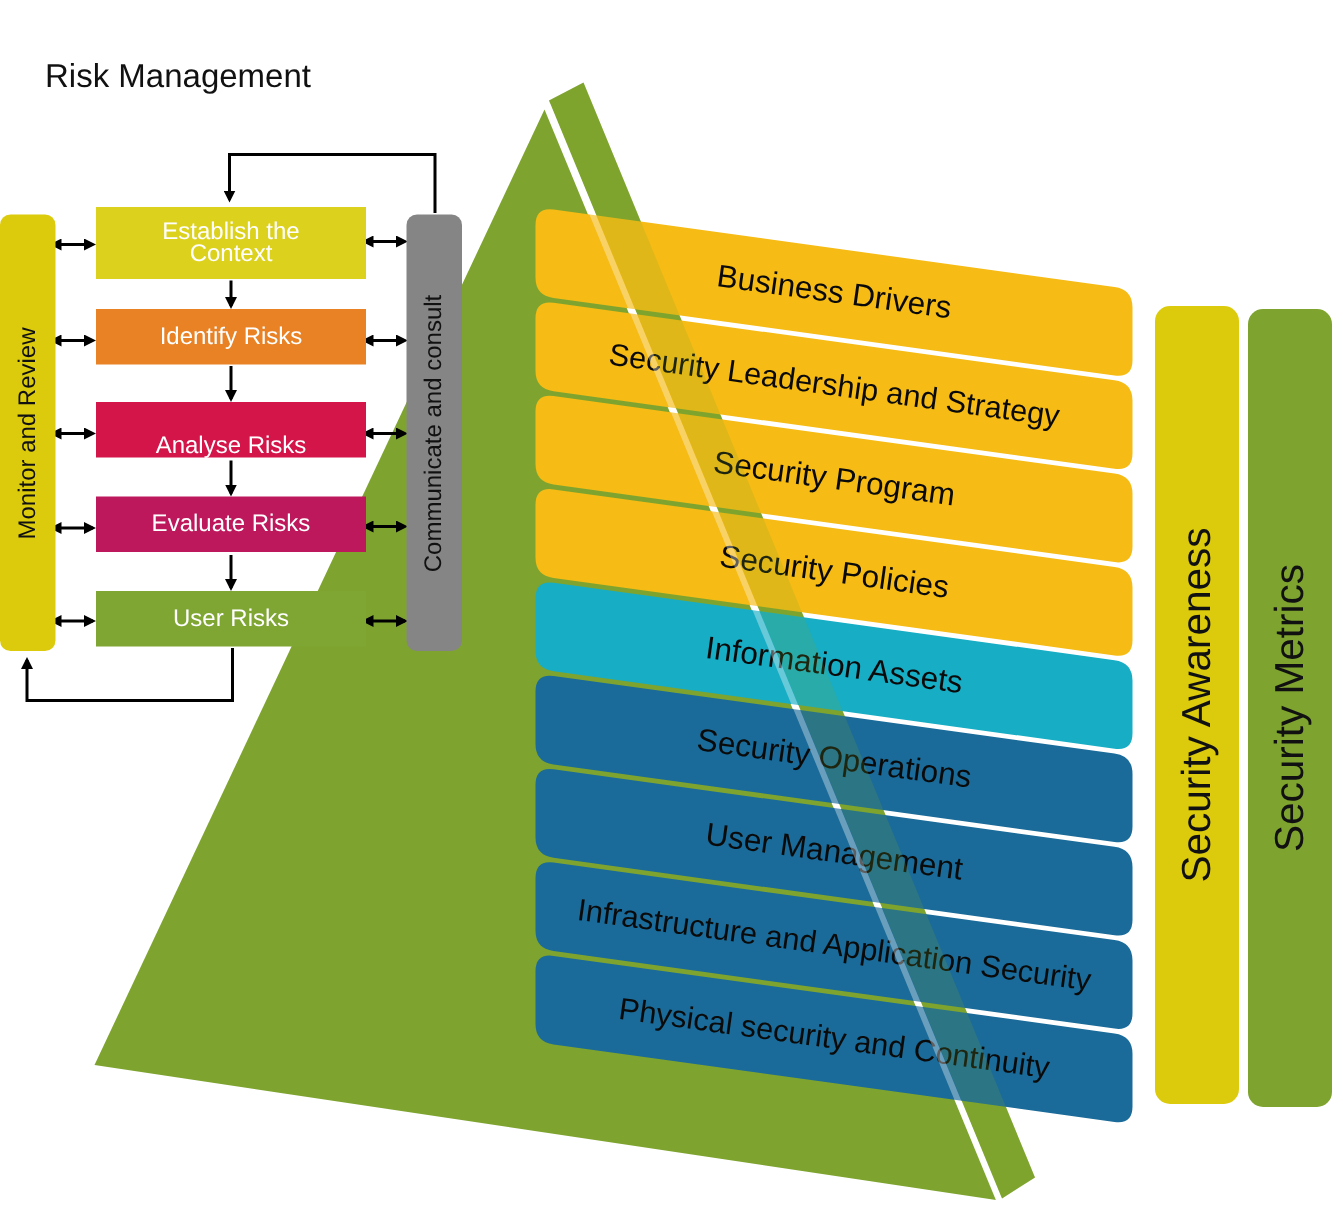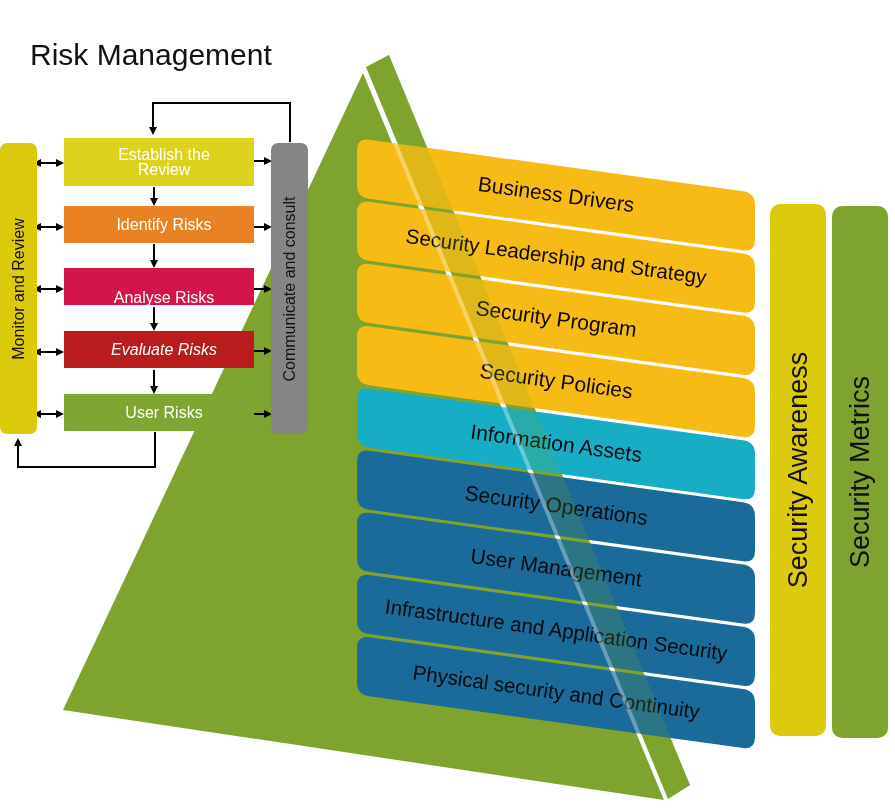--- a/index.html
+++ b/index.html
@@ -1,23 +1,23 @@
 <!DOCTYPE html>
 <html><head>
 <meta charset="utf-8">
 <style>
   html, body { margin: 0; padding: 0; background: #ffffff; }
   body { width: 895px; height: 809px; position: relative; overflow: hidden;
          font-family: "Liberation Sans", sans-serif; }
   #stage { position: absolute; left: 0; top: 0; width: 895px; height: 809px; }
-  .title { position: absolute; left: 30px; top: 38px; font-size: 30px; color: #111;
+  .title { position: absolute; left: 30px; top: 38px; font-size: 22px; color: #111;
            font-family: "Liberation Sans", sans-serif; white-space: nowrap; }
   .step { position: absolute; left: 64px; width: 180px; height: 37px; color: #fff;
           font-size: 16px; display: flex; align-items: center; justify-content: center;
-          text-align: center; line-height: 15px; padding-left: 10px; }
+          text-align: center; line-height: 15px; }
   .side { position: absolute; border-radius: 7px; }
   .side-label { position: absolute; left: 50%; top: 50%; transform: translate(-50%,-50%) rotate(-90deg);
                 white-space: nowrap; font-size: 16px; color: #111; }
   .vbar { position: absolute; border-radius: 10px; }
   .vbar-label { position: absolute; left: 50%; top: 50%; transform: translate(-50%,-50%) rotate(-90deg);
                 white-space: nowrap; font-size: 27px; color: #111; }
   svg text { font-family: "Liberation Sans", sans-serif; }
 </style>
 </head>
 <body>
@@ -89,30 +89,30 @@
     <span class="side-label">Monitor and Review</span>
   </div>
 
   <div class="side" id="communicate-bar" style="left: 271px; top: 143px; width: 37px; height: 291px; background: rgb(133, 133, 133);">
     <span class="side-label">Communicate and consult</span>
   </div>
 
   <div class="step" style="top: 138px; height: 48px; background: rgb(220, 210, 30);">
     <div>
       <div>Establish the</div>
-      <div>Review</div>
+      <div>Context</div>
     </div>
   </div>
   <div class="step" style="top: 206px; background: rgb(232, 130, 37); align-items: center;">
     <span>Identify Risks</span>
   </div>
   <div class="step" style="top: 268px; background: rgb(211, 21, 74); align-items: flex-end;">
     <span>Analyse Risks</span>
   </div>
-  <div class="step" style="top: 331px; background: #b91c1c; font-style: italic;">
+  <div class="step" style="top: 331px; background: #be185d;">
     <span>Evaluate Risks</span>
   </div>
   <div class="step" style="top: 394px; background: rgb(127, 165, 51);">
     <span>User Risks</span>
   </div>
 
   <div class="vbar" id="pillar-0" style="left: 770px; top: 204px; width: 56px; height: 532px; background: rgb(220, 203, 12);">
     <span class="vbar-label">Security Awareness</span>
   </div>
   <div class="vbar" id="pillar-1" style="left: 832px; top: 206px; width: 56px; height: 532px; background: rgb(126, 164, 47);">

